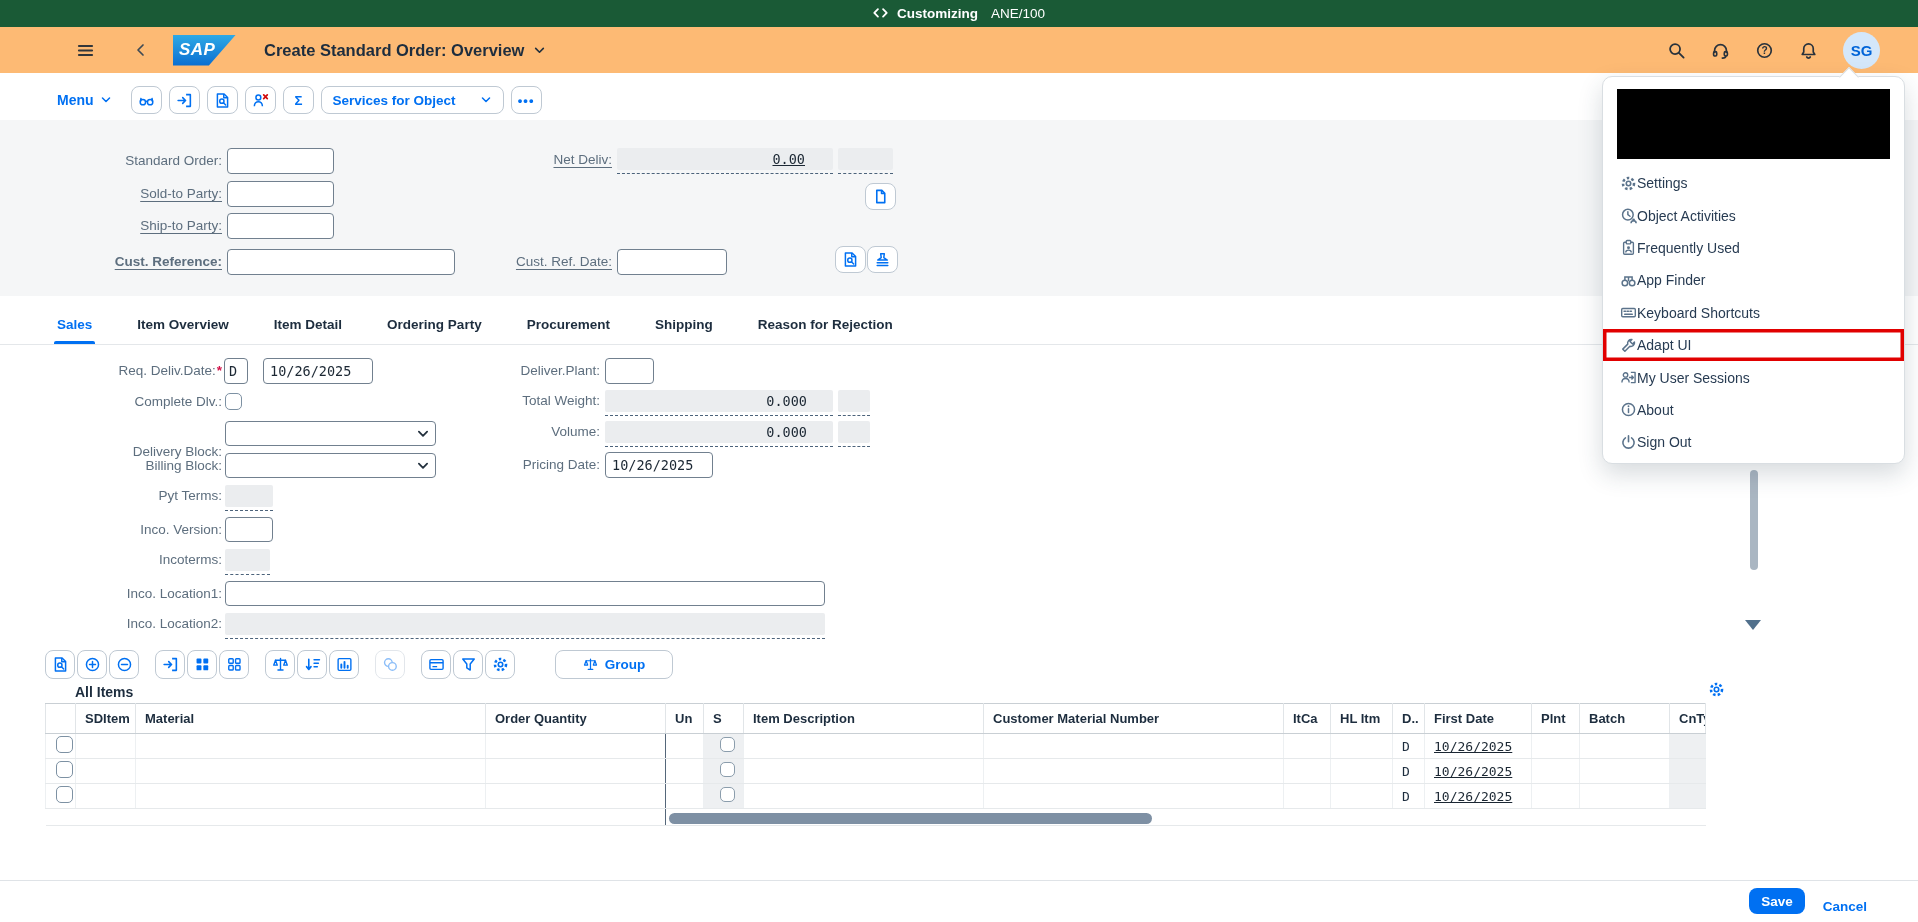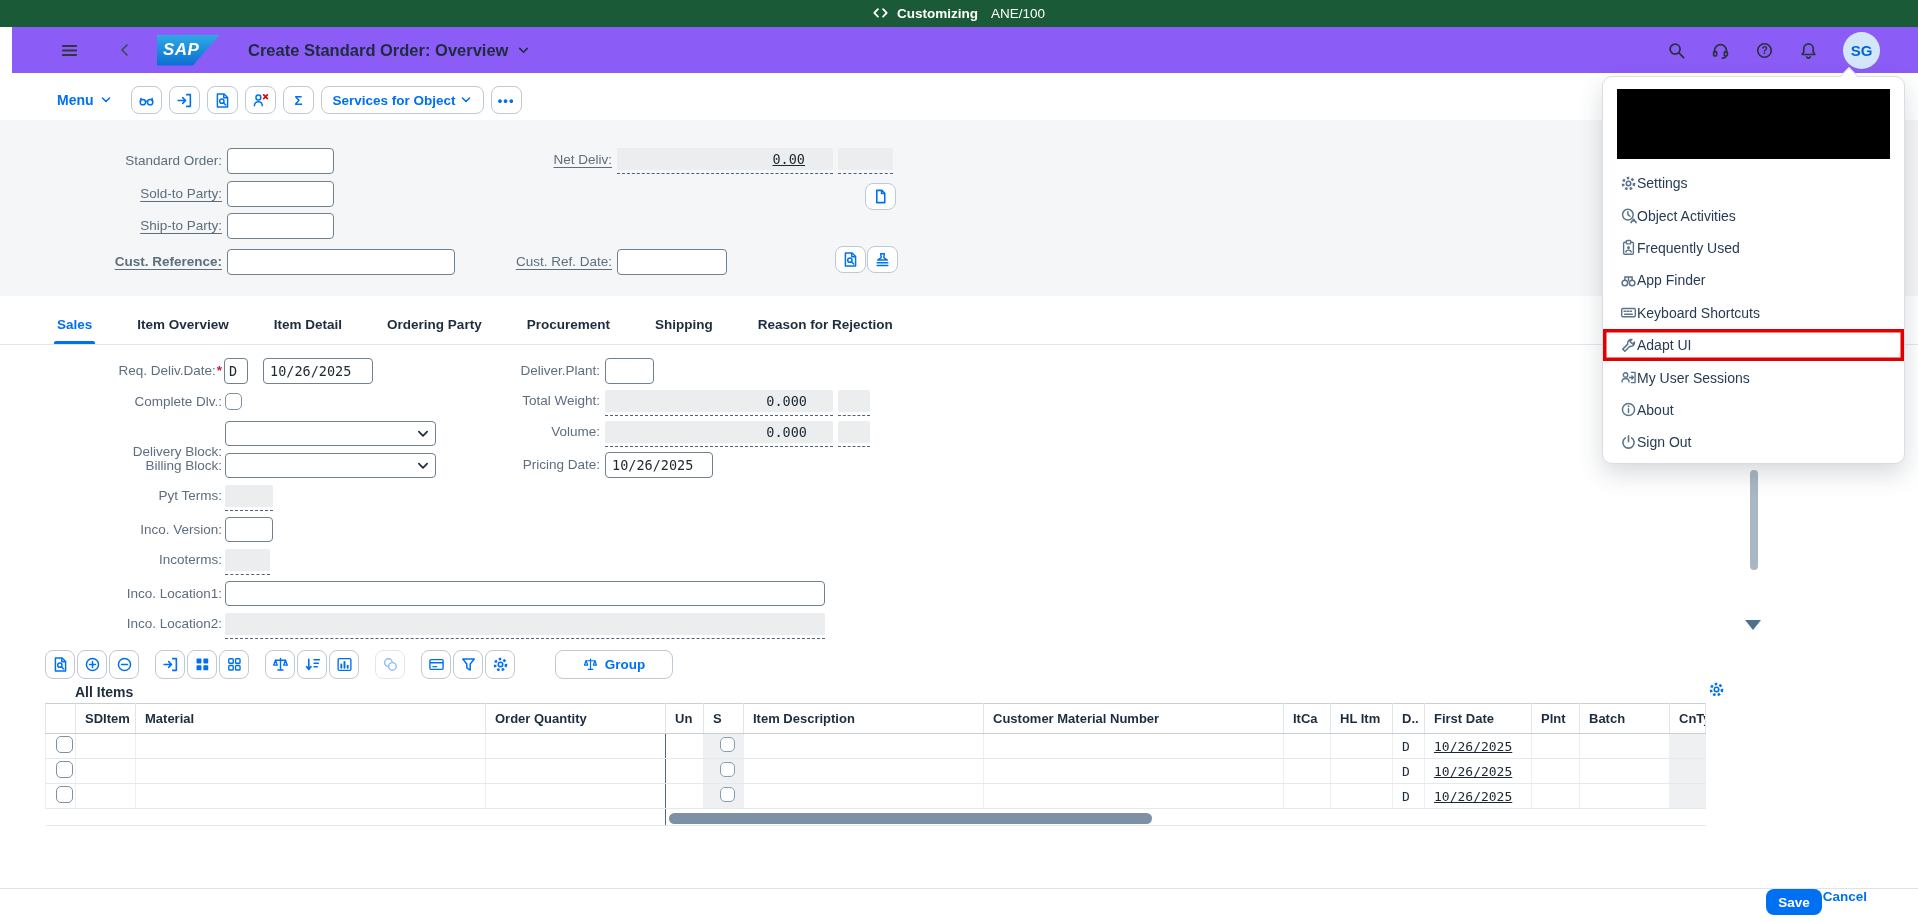--- a/index.html
+++ b/index.html
@@ -10,22 +10,22 @@
 
   
   .banner { position:absolute; top:0; left:0; right:0; height:27px; background:#1a5a36;
             display:flex; align-items:center; justify-content:center; gap:9px;
             color:#fff; font-size:13.5px; }
   .banner .ic { width:15px; height:13px; }
   .b-title { font-weight:700; }
   .b-sys { font-weight:400; margin-left:4px; }
 
   
-  .shell { position:absolute; top:27px; left:12px; right:0; height:46px; background:#8b5cf6;
-           display:flex; align-items:center; }
+  .shell { position:absolute; top:27px; left:0; right:0; height:46px; background:#fdba74;
+           display:flex; align-items:center;padding-left:28px; }
   .hambtn { margin-left:48px; background:none; border:none; color:#32363a; cursor:pointer; }
   .hambtn .ic { width:19px; height:19px; }
   .backbtn { margin-left:38px; background:none; border:none; color:#3f4a55; cursor:pointer; }
   .backbtn .ic { width:16px; height:16px; }
   .sap-logo { margin-left:24px; width:63px; height:31px;
               background:linear-gradient(180deg,#2fa9e6,#0a6ed1);
               clip-path:polygon(0 0,100% 0,57% 100%,0 100%);
               color:#fff; font-weight:700; font-style:italic; font-size:17px;
               display:flex; align-items:center; padding-left:6px; letter-spacing:.5px; }
   .app-title { margin-left:28px; display:flex; align-items:center; gap:9px;
@@ -43,21 +43,21 @@
                  align-items:center; padding-left:57px; gap:7px; }
   .menu-btn { display:flex; align-items:center; gap:6px; color:#0070f2; font-weight:700;
               font-size:14px; background:none; border:none; cursor:pointer; margin-right:12px; }
   .menu-btn .ic { width:12px; height:12px; }
   .icon-btn { height:28px; min-width:31px; border:1px solid #bfc9d3; border-radius:8px;
               background:#fff; color:#0070f2; display:flex; align-items:center;
               justify-content:center; padding:0 5px; cursor:pointer; }
   .icon-btn .ic { width:17px; height:17px; }
   .text-btn { height:28px; border:1px solid #bfc9d3; border-radius:8px; background:#fff;
               color:#0070f2; font-weight:700; font-size:13.5px; display:flex; align-items:center;
-              gap:4px; padding:0 11px; cursor:pointer; }
+              gap:24px; padding:0 11px; cursor:pointer; }
   .text-btn .ic { width:12px; height:12px; }
   .dots { font-size:13px; font-weight:700; letter-spacing:1px; }
 
   
   .strip { position:absolute; top:120px; left:0; right:0; height:176px; background:#f5f6f7; }
 
   .lbl { position:absolute; color:#5d6e7e; font-size:13.5px; text-align:right; white-space:nowrap; }
   .lbl .u { text-decoration:underline; text-underline-offset:3px; text-decoration-thickness:1px; }
   .req { color:#d3134a; font-weight:700; margin-left:1px; }
 
@@ -132,23 +132,23 @@
   .popover::before { content:""; position:absolute; top:-7px; right:48px; width:13px; height:13px;
                      background:#fff; border-left:1px solid #d9dee2; border-top:1px solid #d9dee2;
                      transform:rotate(45deg); }
   .redact { margin:12px 14px 8px; height:70px; background:#000; }
   .menu-item { height:32.4px; display:flex; align-items:center; padding:0 17px;
                font-size:14px; color:#273b52; position:relative; cursor:pointer; }
   .menu-item .ic { width:17px; height:17px; color:#5b738b; flex:none; }
   .menu-item.hl { box-shadow:inset 0 0 0 3.5px #e10000; }
 
   
-  .footer { position:absolute; left:0; right:0; bottom:0; height:34px; background:#fff;
-            border-top:1px solid #dfe3e7; display:flex; align-items:flex-start;
-            justify-content:flex-end; gap:1px; padding-right:51px; }
+  .footer { position:absolute; left:0; right:0; bottom:8px; height:34px; background:#fff;
+            border-top:1px solid #dfe3e7; display:flex; align-items:flex-end;
+            justify-content:flex-end; gap:18px; padding-right:51px; }
   .save-btn { background:#0070f2; color:#fff; font-weight:700; font-size:13.5px; border:none;
               border-radius:8px; height:26px; padding:0 12px; cursor:pointer; }
   .cancel-btn { color:#0070f2; font-weight:700; font-size:13.5px; background:none; border:none; cursor:pointer; }
 </style>
 </head>
 <body>
 
 <svg width="0" height="0" style="position:absolute">
 <defs>
 <symbol id="i-code" viewBox="0 0 14 11">

